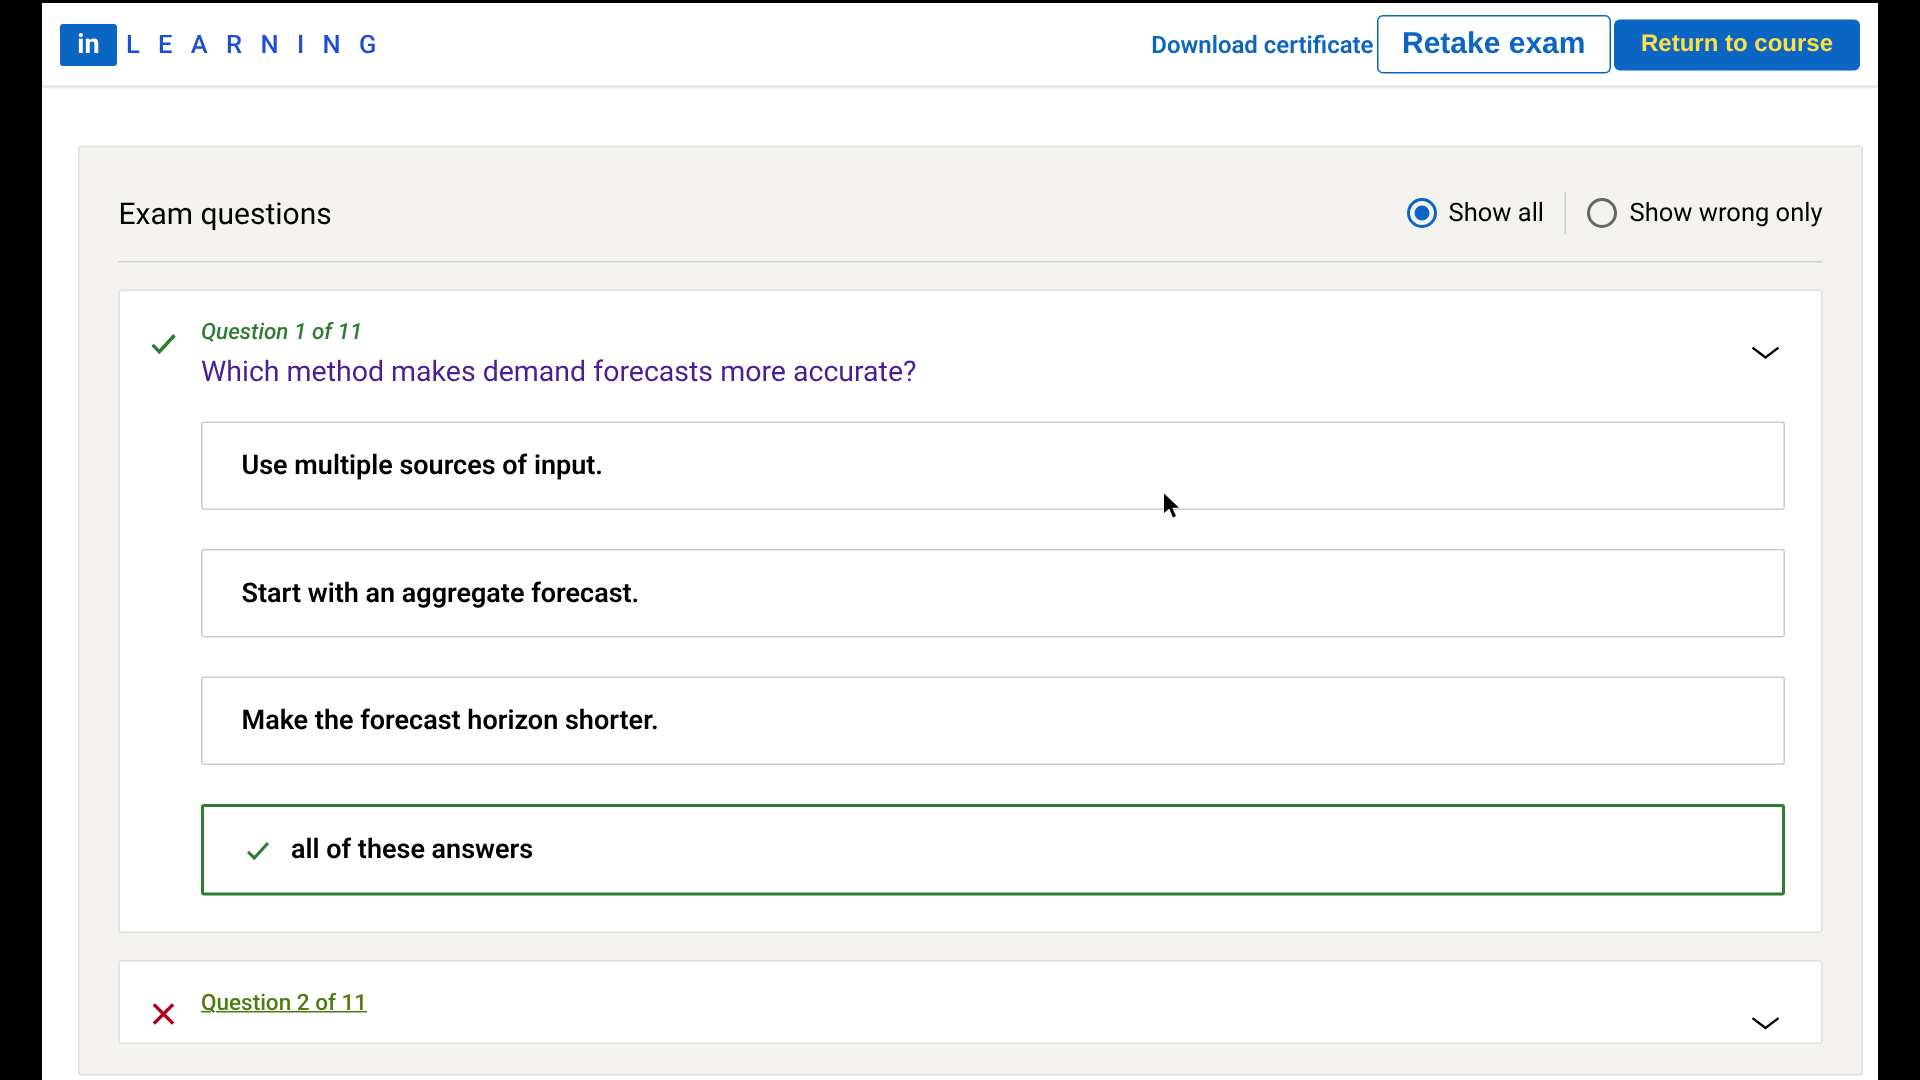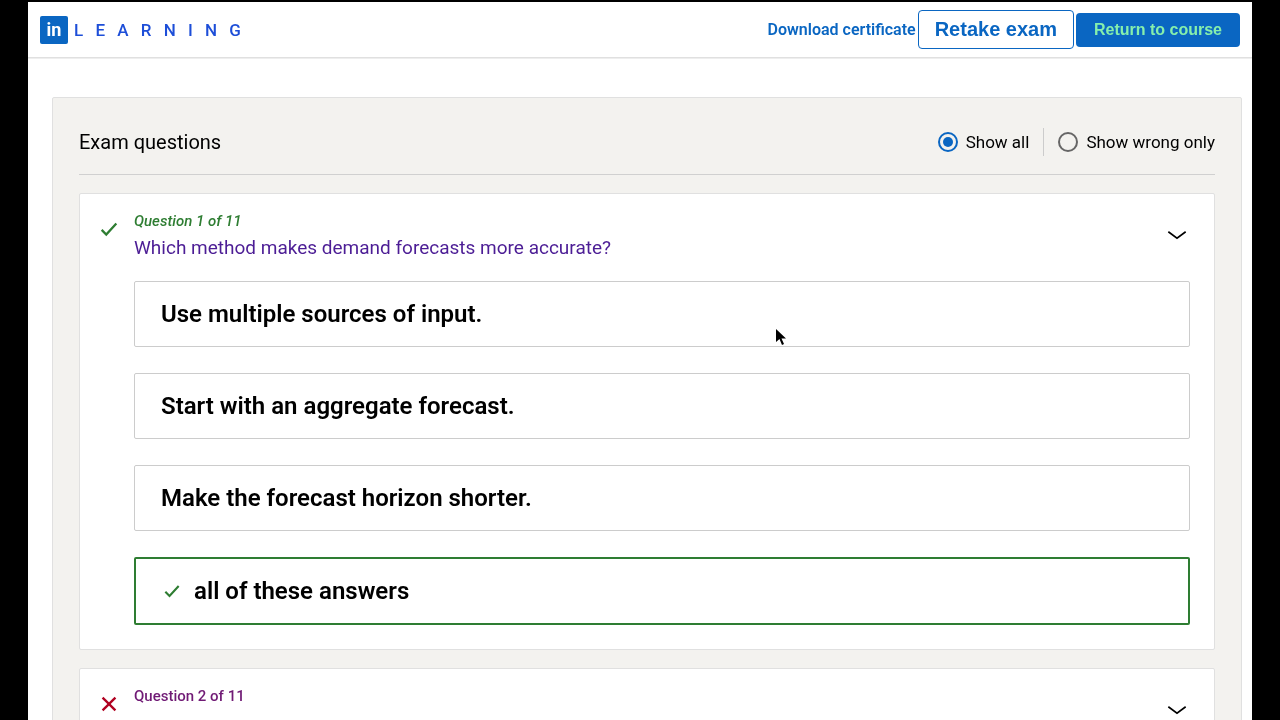--- a/index.html
+++ b/index.html
@@ -23,21 +23,21 @@
   padding: 8px 12px;
   border-bottom: 1px solid #e0e0e0;
   height: 56px;
 }
 .logo-wrap {
   display: flex;
   align-items: center;
   gap: 6px;
 }
 .logo-box {
-  width: 28px;
+  width: 38px;
   height: 28px;
   background: #0a66c2;
   color: #fff;
   font-weight: 700;
   font-size: 18px;
   display: flex;
   align-items: center;
   justify-content: center;
   border-radius: 2px;
 }
@@ -63,21 +63,21 @@
   color: #0a66c2;
   background: #fff;
   padding: 7px 16px;
   border-radius: 4px;
   font-weight: 600;
   font-size: 20px;
   cursor: pointer;
 }
 .btn-primary {
   background: #0a66c2;
-  color: #86efac;
+  color: #fde047;
   padding: 8px 18px;
   border-radius: 4px;
   font-weight: 600;
   font-size: 16px;
   cursor: pointer;
   border: none;
 }
 .content {
   padding: 8px 10px 0 10px;
   background: #fff;
@@ -160,21 +160,21 @@
   margin-top: 6px;
 }
 .q-meta {
   flex: 1;
 }
 .q-num {
   font-size: 15px;
   font-weight: 500;
 }
 .q-num.correct { color: #2e7d32; font-style: italic; }
-.q-num.wrong { color: #701a75; }
+.q-num.wrong { color: #4d7c0f; text-decoration: underline; }
 .q-text {
   font-size: 19px;
   color: #4c1d95;
   margin-top: 6px;
   font-weight: 400;
 }
 .chevron {
   width: 26px;
   height: 26px;
   flex-shrink: 0;
@@ -185,21 +185,21 @@
   margin-top: 22px;
   margin-left: 36px;
   display: flex;
   flex-direction: column;
   gap: 26px;
 }
 .answer {
   border: 1px solid #ccc;
   border-radius: 2px;
   padding: 18px 26px;
-  font-size: 24px;
+  font-size: 18px;
   font-weight: 600;
   color: #000;
   display: flex;
   align-items: center;
   gap: 12px;
   text-align: right;
 }
 .answer.correct {
   border: 2px solid #2e7d32;
 }

